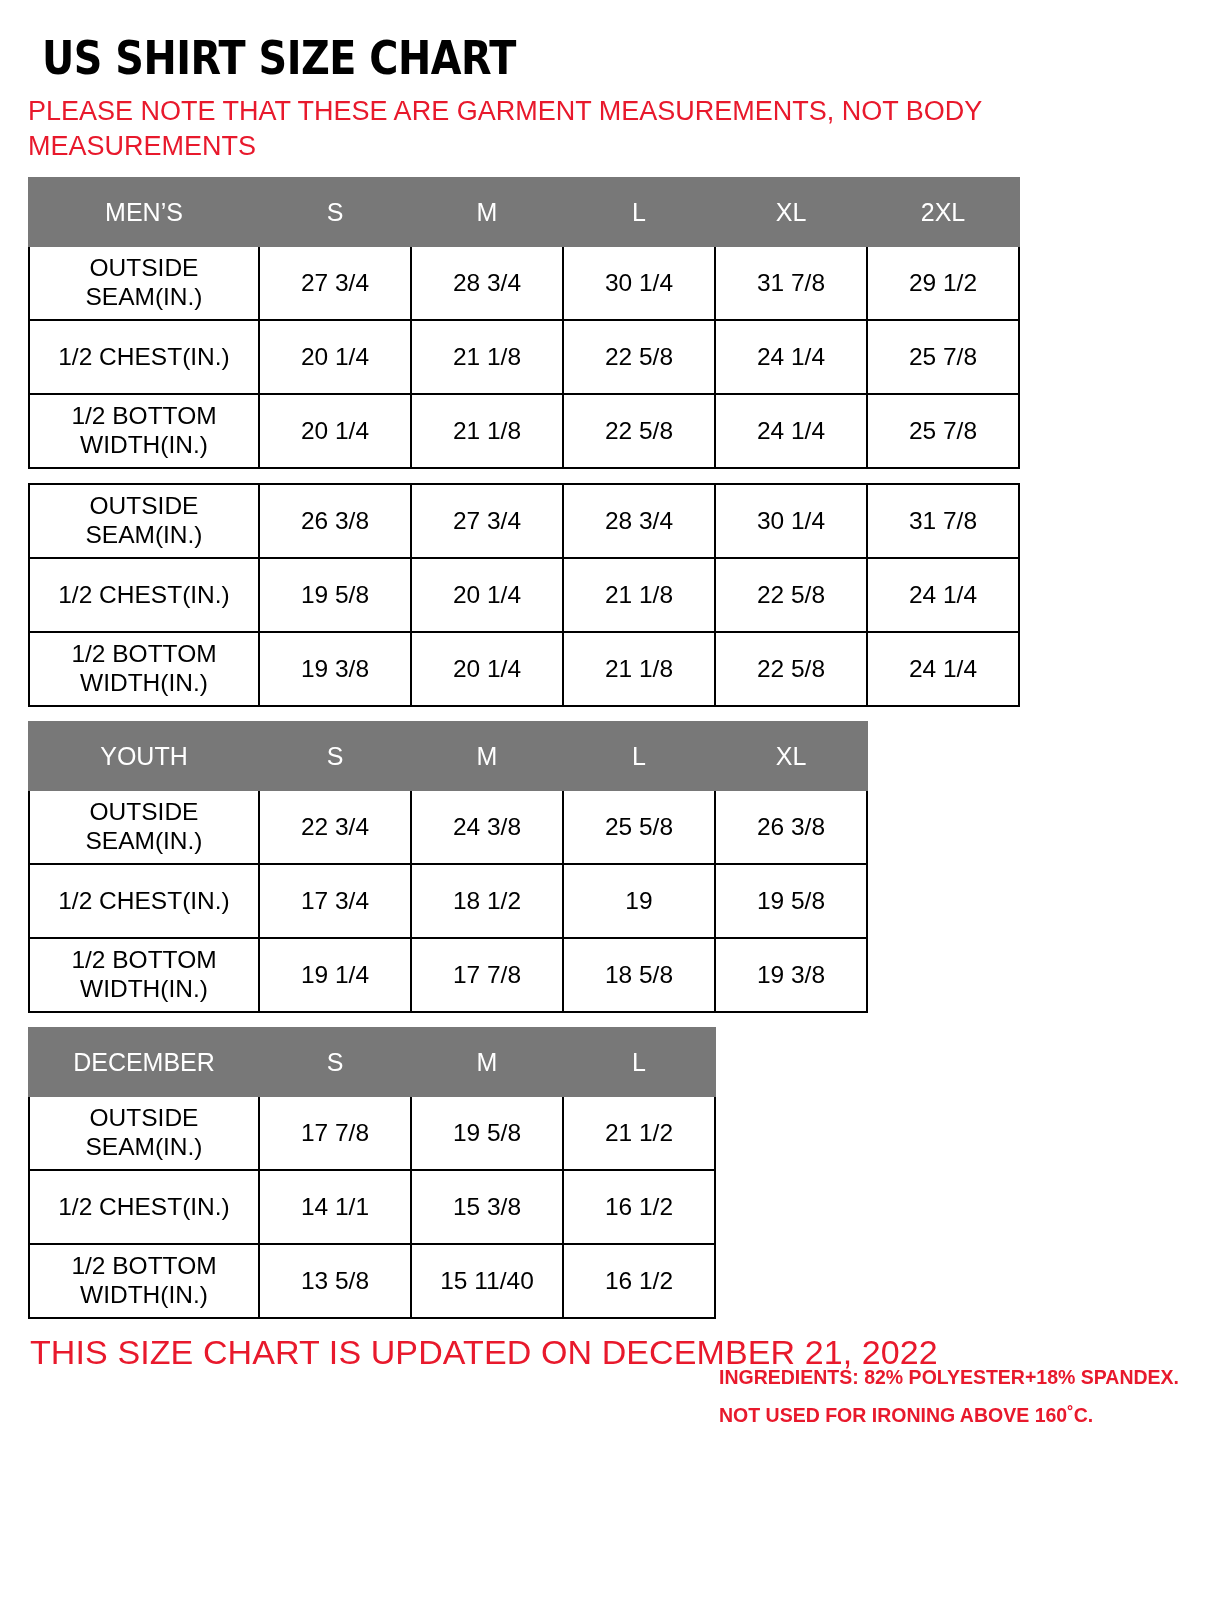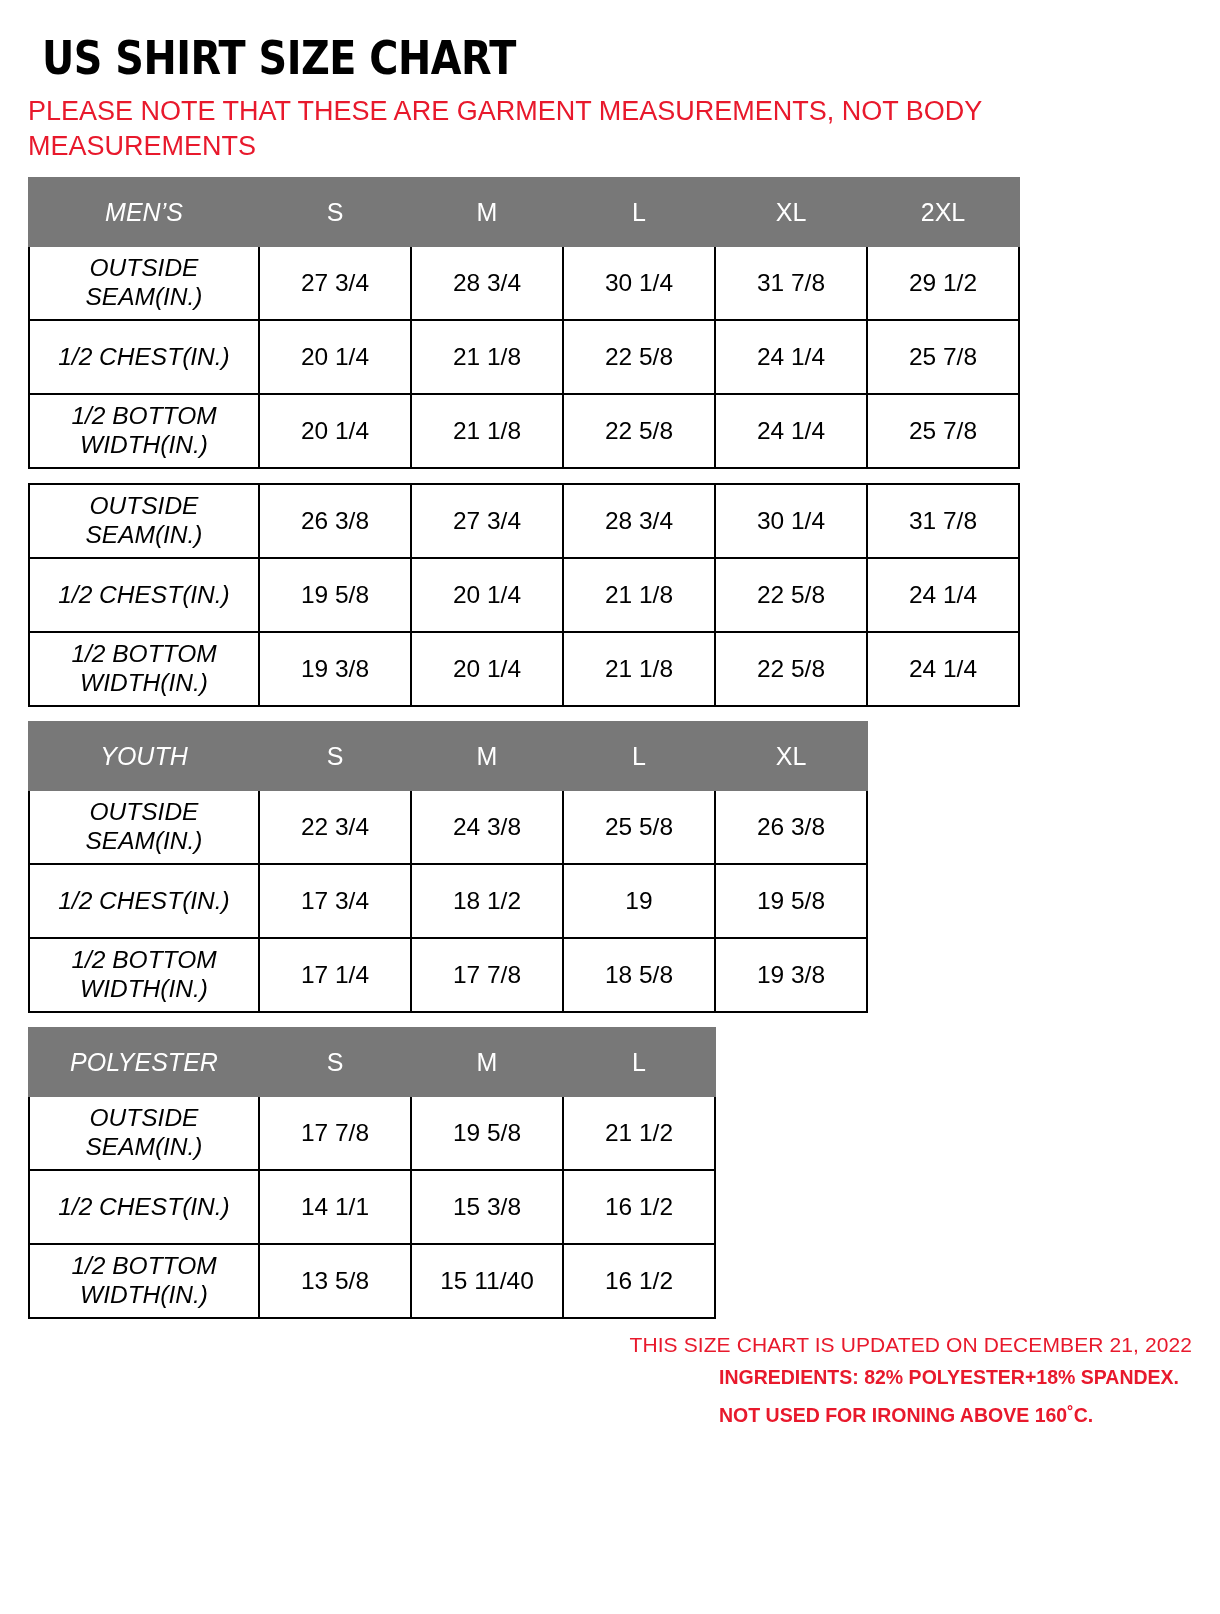--- a/index.html
+++ b/index.html
@@ -55,31 +55,29 @@
   }
   table.size-table tr.header-row td {
     background: #787878;
     color: #ffffff;
     border-color: #787878;
     height: 68px;
     font-size: 25px;
   }
   td.label-cell {
     width: 230px;
-    font-style: italic;
   }
   td.val-cell {
     width: 152px;
   }
   .footer-note {
     color: #e8192c;
-    font-size: 21px;
+    font-size: 34px;
     margin: 10px 0 0 2px;
     letter-spacing: 0.1px;
-    text-align: right;
   }
   .ingredients {
     position: absolute;
     left: 719px;
     top: 1358px;
     color: #e8192c;
     font-size: 19.5px;
     font-weight: bold;
     line-height: 1.95;
     width: 500px;
@@ -181,32 +179,32 @@
     </tr>
     <tr>
       <td class="label-cell">1/2 CHEST(IN.)</td>
       <td class="val-cell">17 3/4</td>
       <td class="val-cell">18 1/2</td>
       <td class="val-cell">19</td>
       <td class="val-cell">19 5/8</td>
     </tr>
     <tr>
       <td class="label-cell">1/2 BOTTOM WIDTH(IN.)</td>
-      <td class="val-cell">17 1/4</td>
+      <td class="val-cell">19 1/4</td>
       <td class="val-cell">17 7/8</td>
       <td class="val-cell">18 5/8</td>
       <td class="val-cell">19 3/8</td>
     </tr>
   </tbody>
     </table>
 
   <table class="size-table">
     <tbody>
         <tr class="header-row">
-      <td class="label-cell">POLYESTER</td>
+      <td class="label-cell">DECEMBER</td>
       <td class="val-cell">S</td>
       <td class="val-cell">M</td>
       <td class="val-cell">L</td>
     </tr>
     <tr>
       <td class="label-cell">OUTSIDE SEAM(IN.)</td>
       <td class="val-cell">17 7/8</td>
       <td class="val-cell">19 5/8</td>
       <td class="val-cell">21 1/2</td>
     </tr>

